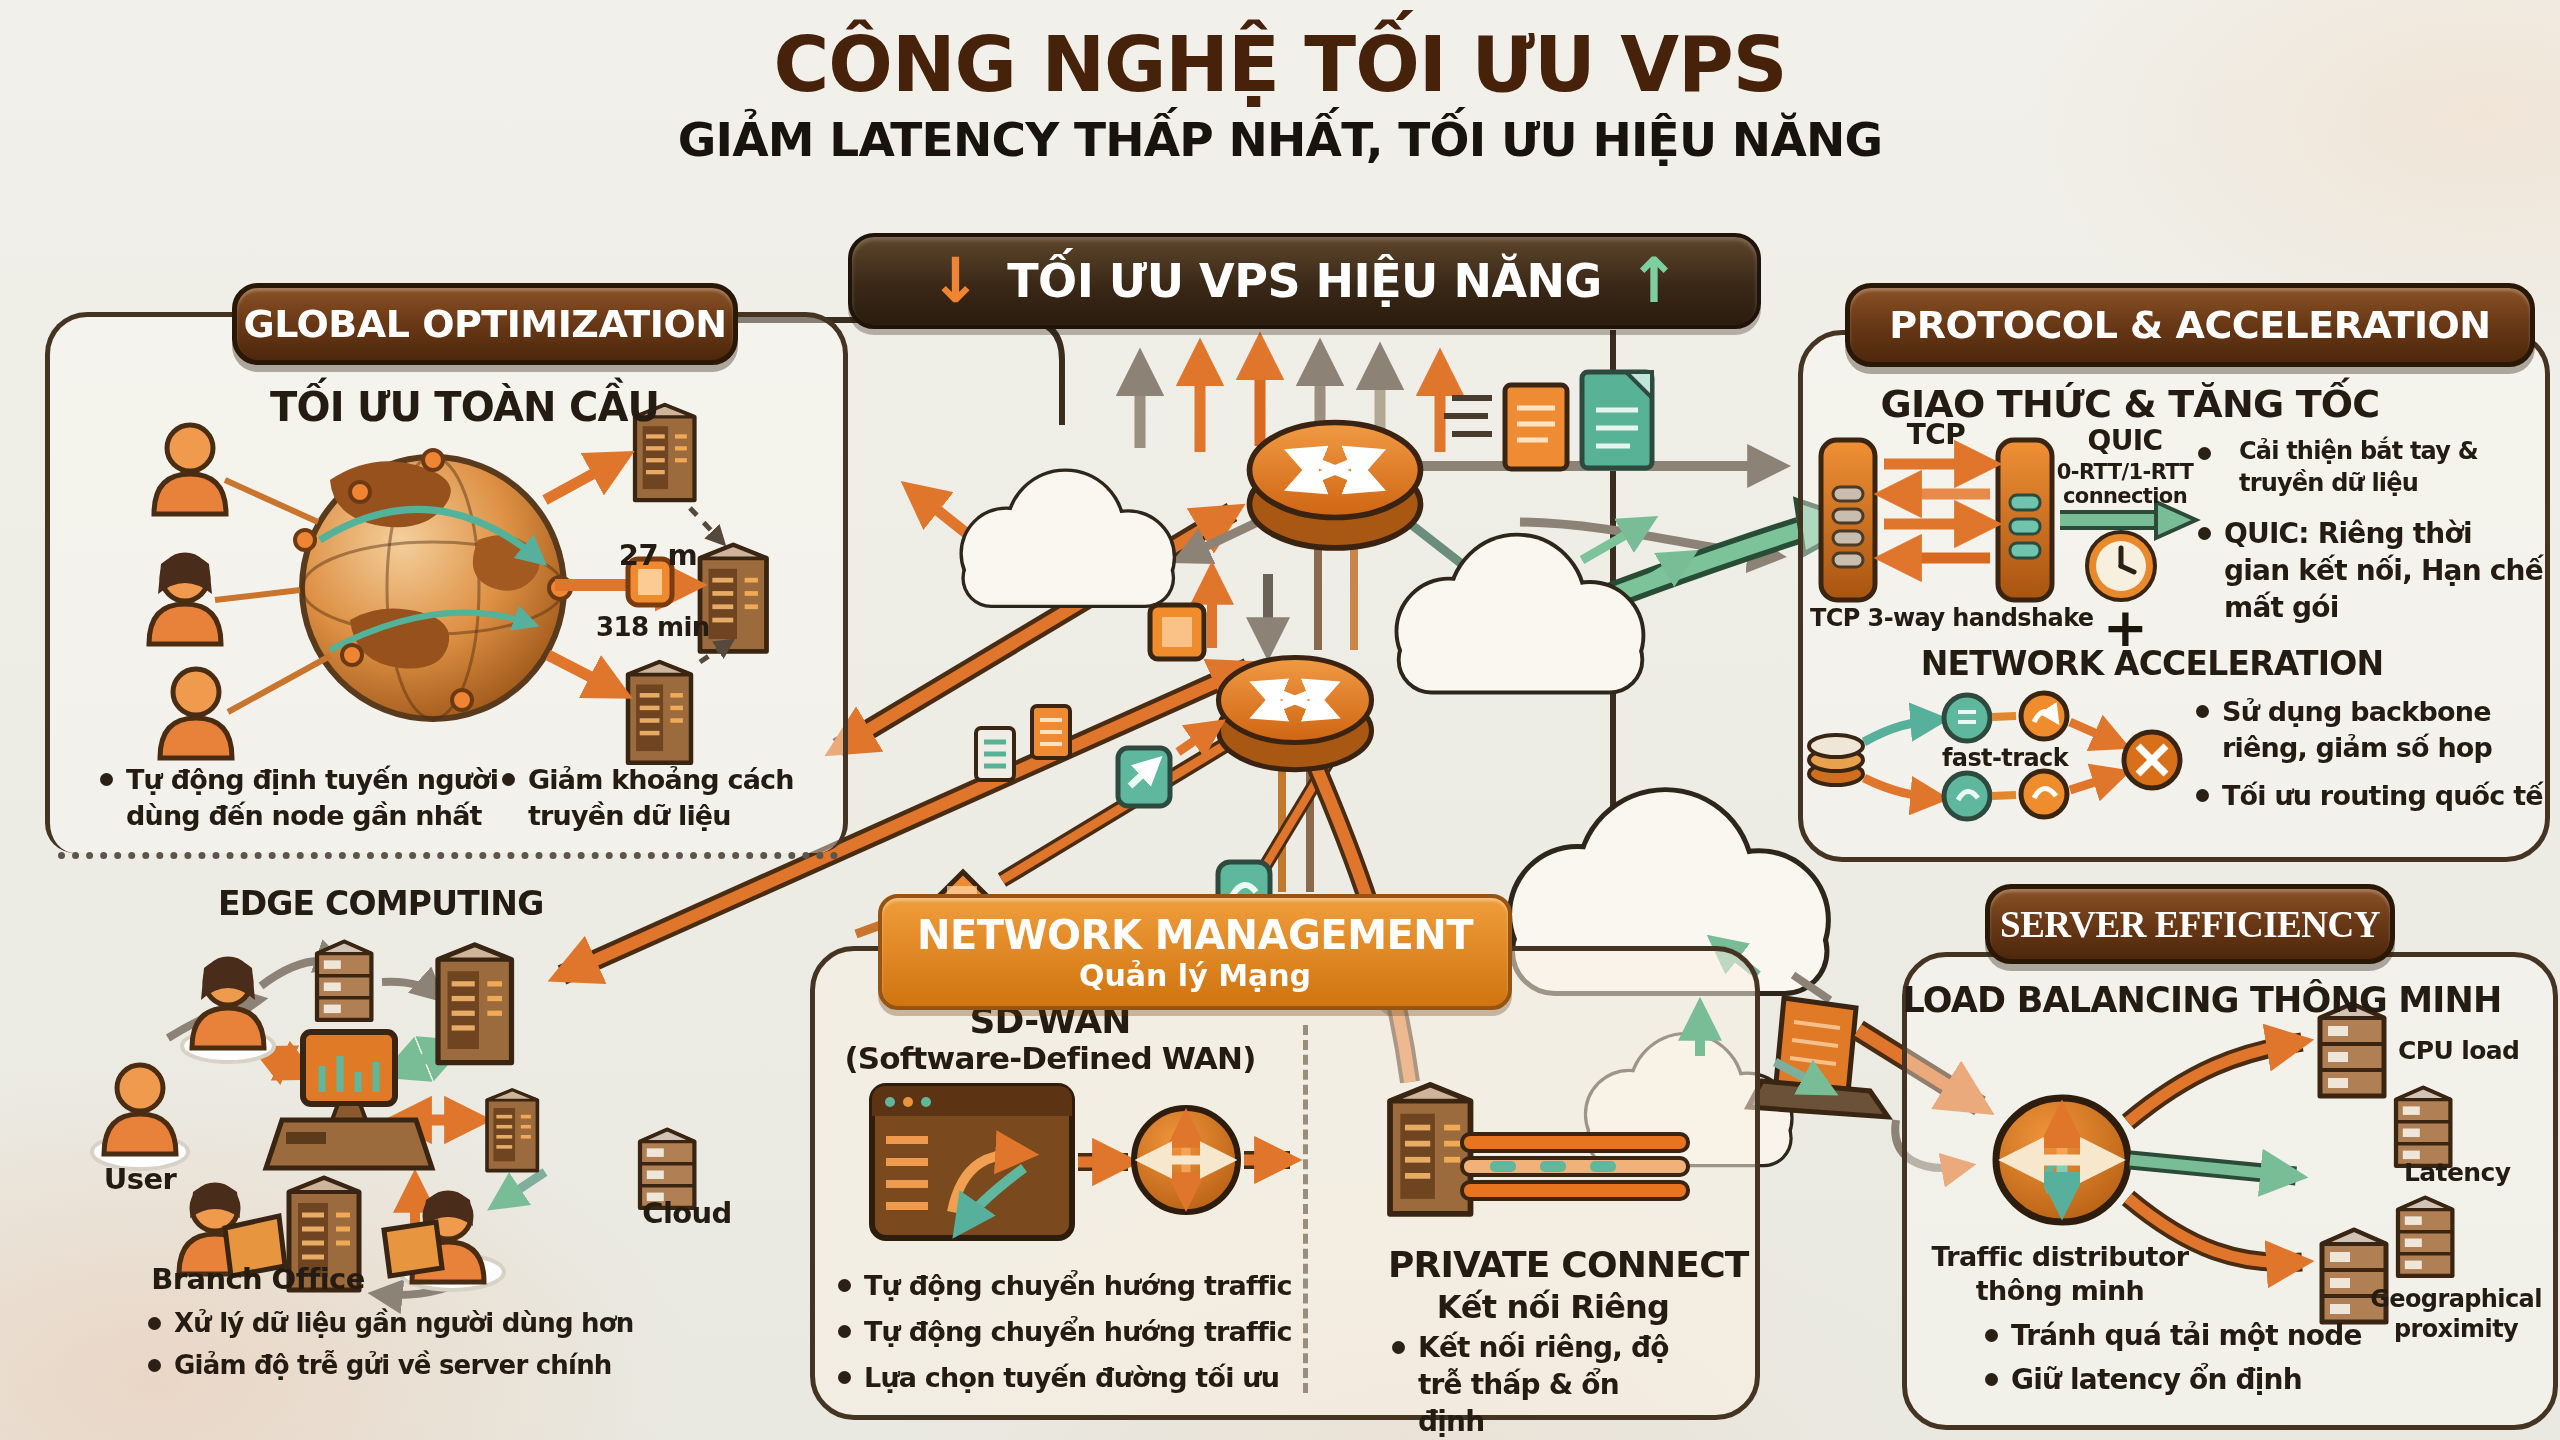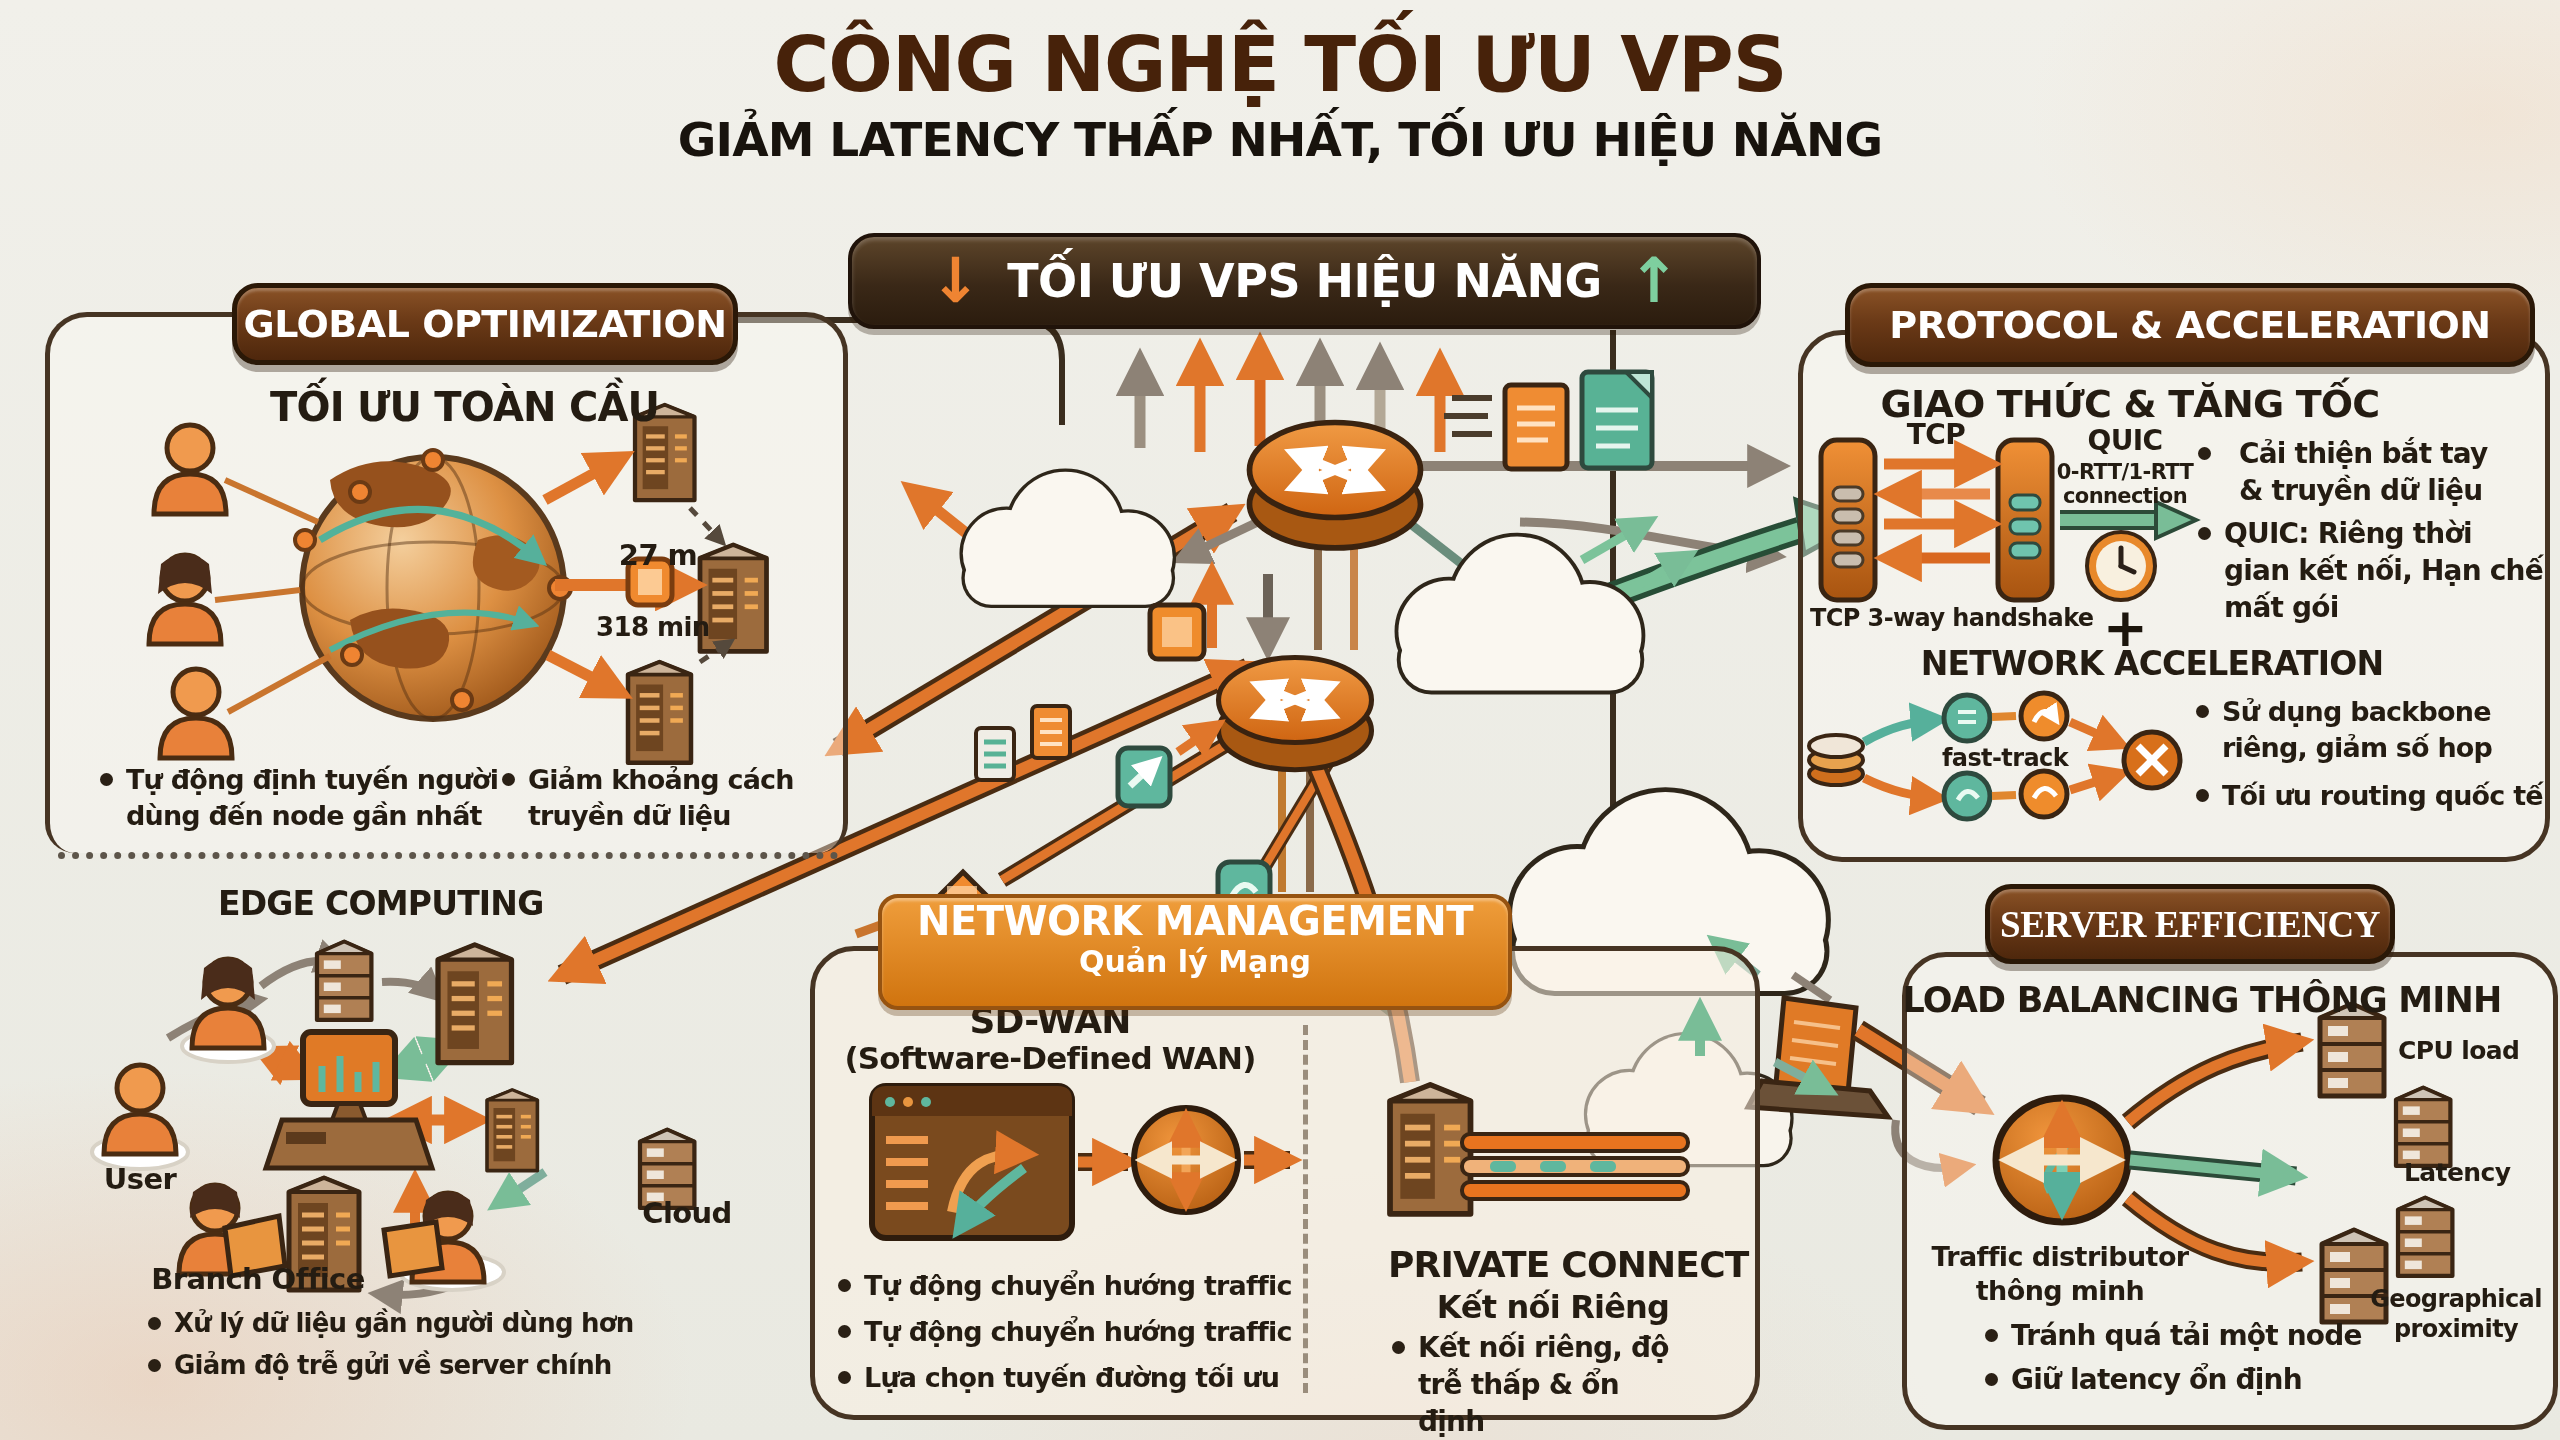--- a/index.html
+++ b/index.html
@@ -20,21 +20,21 @@
   .nw{white-space:nowrap;}
   .badge{position:absolute;z-index:5;display:flex;align-items:center;justify-content:center;
     background:linear-gradient(180deg,#8a5226 0%,#6b3a17 45%,#4e270c 100%);
     border:5px solid #2a1807;border-radius:26px;color:#fff;font-weight:800;
     box-shadow:0 7px 0 rgba(40,22,8,.35), inset 0 3px 3px rgba(255,255,255,.25);
     letter-spacing:-.5px;text-align:center;}
   .pill{position:absolute;z-index:5;display:flex;align-items:center;justify-content:center;gap:26px;
     background:linear-gradient(180deg,#5d452a 0%,#3a2817 55%,#2b1c0e 100%);
     border:4px solid #20130a;border-radius:26px;
     box-shadow:0 6px 0 rgba(40,22,8,.3), inset 0 3px 4px rgba(255,255,255,.22);}
-  .obanner{position:absolute;z-index:5;display:flex;flex-direction:column;align-items:center;
+  .obanner{position:absolute;z-index:5;display:flex;flex-direction:column;align-items:center;justify-content:center;
     background:linear-gradient(180deg,#ef9d3b,#d0740f);border:4px solid #965311;border-radius:20px;color:#fff;
     box-shadow:0 6px 0 rgba(90,50,10,.3), inset 0 3px 3px rgba(255,255,255,.35);}
   .h{font-weight:800;letter-spacing:-.8px;}
   .bul{display:flex;align-items:flex-start;gap:13px;font-weight:700;letter-spacing:-.8px;line-height:1.32;}
   .dot{width:13px;height:13px;border-radius:50%;background:#2a2015;flex:0 0 13px;margin-top:11px;}
   .lbl{font-weight:700;letter-spacing:-.6px;}
   .dotted{position:absolute;z-index:4;border-top:7px dotted #5d554a;}
   .dashv{position:absolute;z-index:4;border-left:5px dashed #9a8d7c;}
 </style>
 </head>
@@ -550,21 +550,21 @@
   <span class="dot"></span>
       <span class="nw">Giảm độ trễ gửi về server chính</span>
     </div>
 
 <div class="badge" style="left:1845px;top:283px;width:680px;height:74px;font-size:38px;">PROTOCOL &amp; ACCELERATION</div>
 <div class="t h c nw" style="left:1880px;top:382px;width:500px;font-size:38px;">GIAO THỨC &amp; TĂNG TỐC</div>
 <div class="t lbl c nw" style="left:1886px;top:418px;width:100px;font-size:28px;">TCP</div>
 <div class="t lbl c nw" style="left:2070px;top:424px;width:110px;font-size:28px;">QUIC</div>
 <div class="t lbl c nw" style="left:2050px;top:460px;width:150px;font-size:21px;">0-RTT/1-RTT</div>
 <div class="t lbl c nw" style="left:2058px;top:484px;width:134px;font-size:21px;">connection</div>
-<div class="t bul" style="left:2198px;top:436px;width:300px;font-size:28px;gap:28px;">
+<div class="t bul" style="left:2198px;top:436px;width:300px;font-size:24px;gap:28px;">
   <span class="dot"></span>
       <span>Cải thiện bắt tay &amp; truyền dữ liệu</span>
     </div>
 <div class="t bul" style="left:2198px;top:516px;width:345px;font-size:28px;">
   <span class="dot"></span>
       <span>QUIC: Riêng thời gian kết nối, Hạn chế mất gói</span>
     </div>
 <div class="t lbl c nw" style="left:1810px;top:604px;width:260px;font-size:24px;">TCP 3-way handshake</div>
 <div class="t h c" style="left:2095px;top:596px;width:60px;font-size:54px;color:#1c150c;">+</div>
 <div class="t h c nw" style="left:1852px;top:644px;width:600px;font-size:33px;">NETWORK ACCELERATION</div>

